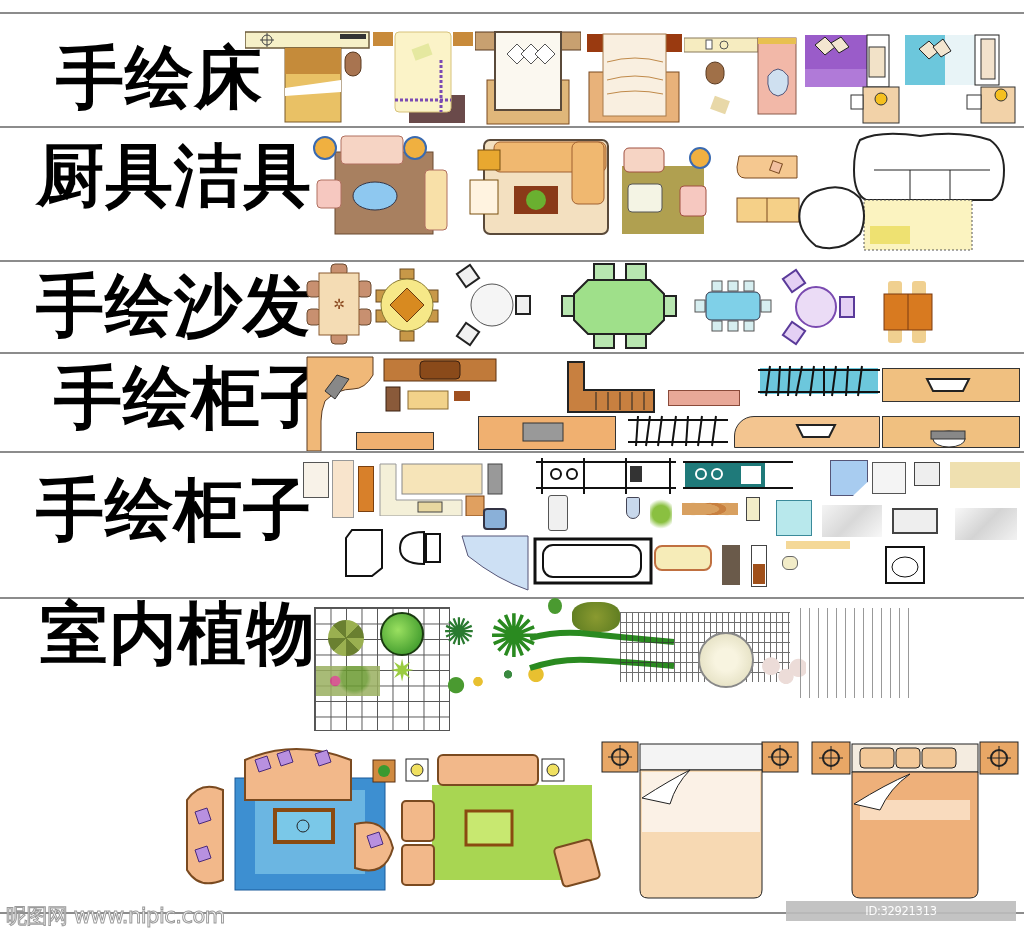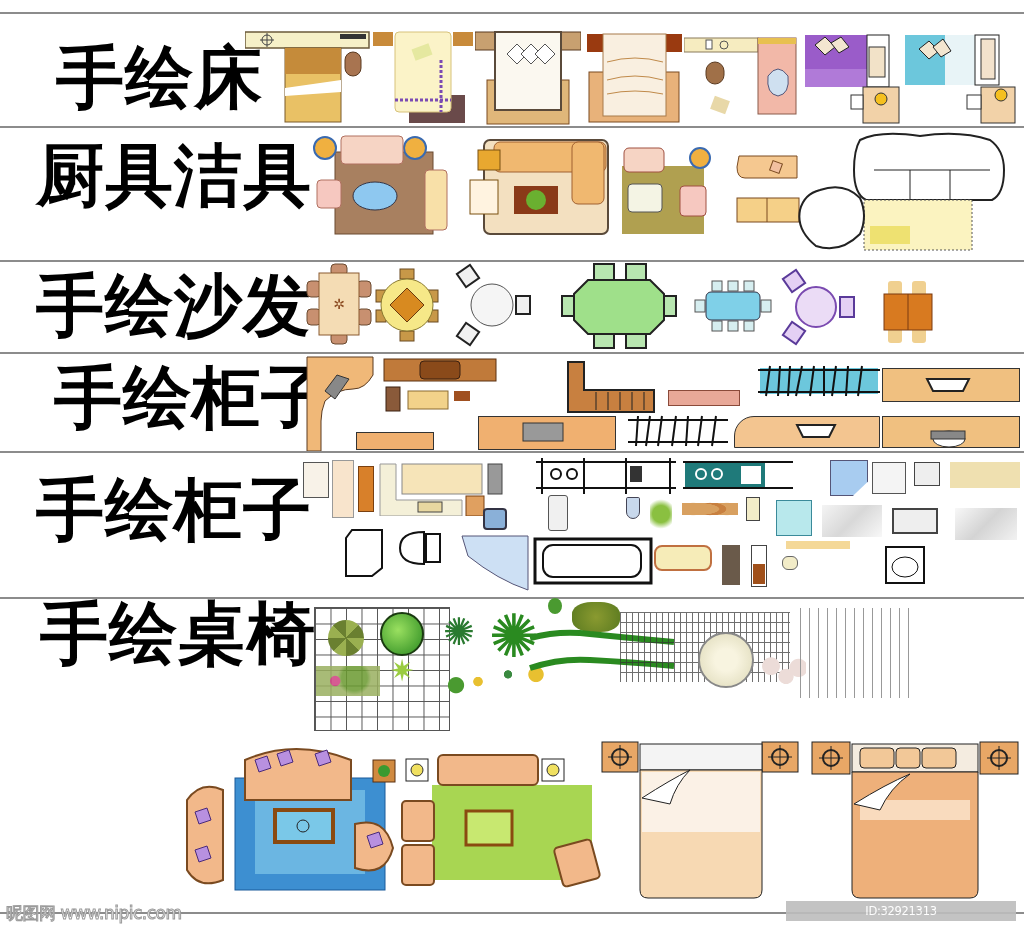--- a/index.html
+++ b/index.html
@@ -1,21 +1,21 @@
 <!DOCTYPE html>
 <html><head>
 <meta charset="utf-8">
 <style>
   html,body{margin:0;padding:0;background:#fff;}
   body{width:1024px;height:931px;position:relative;overflow:hidden;font-family:"DejaVu Serif","Liberation Serif",serif;}
   .hline{position:absolute;left:0;height:2px;background:#8c8c8c;}
   .label{position:absolute;font-weight:bold;color:#000;font-size:68px;line-height:1;letter-spacing:1px;white-space:nowrap;font-family:Liberation Serif, serif;}
   .sym{position:absolute;box-sizing:border-box;}
   .abs{position:absolute;box-sizing:border-box;}
-  .wm-left{position:absolute;left:6px;top:902px;font-family:"DejaVu Sans","Liberation Sans",sans-serif;font-size:17px;color:#fff;
+  .wm-left{position:absolute;left:6px;top:902px;font-family:"DejaVu Sans","Liberation Sans",sans-serif;font-size:21px;color:#fff;
     -webkit-text-stroke:1px #9a9a9a;letter-spacing:-0.5px;}
   .wm-right{position:absolute;left:786px;top:901px;width:230px;height:20px;background:#bdbdbd;opacity:.9;color:#fff;
     font-family:"DejaVu Sans","Liberation Sans",sans-serif;font-size:11.5px;line-height:20px;text-align:center;letter-spacing:-0.3px;}
   svg{display:block;}
 </style>
 </head>
 <body>
 
 <div class="hline" style="top:12px;width:1024px;"></div>
 <div class="hline" style="top:126px;width:1024px;"></div>
@@ -23,21 +23,21 @@
 <div class="hline" style="top:352px;width:1024px;"></div>
 <div class="hline" style="top:451px;width:1024px;"></div>
 <div class="hline" style="top:597px;width:1024px;"></div>
 <div class="hline" style="top:912px;width:1024px;"></div>
 
 <div class="label" style="left:56px;top:44px;">手绘床</div>
 <div class="label" style="left:36px;top:142px;">厨具洁具</div>
 <div class="label" style="left:36px;top:272px;">手绘沙发</div>
 <div class="label" style="left:38px;top:364px;margin-left:16px;">手绘柜子</div>
 <div class="label" style="left:36px;top:476px;">手绘柜子</div>
-<div class="label" style="left:40px;top:600px;">手绘桌椅</div>
+<div class="label" style="left:40px;top:600px;">室内植物</div>
 
 <div class="sym" style="left:245px;top:30px;width:130px;height:95px;">
   <svg width="130" height="95" viewBox="0 0 130 95">
     <rect x="0" y="2" width="124" height="16" fill="#f6f0c8" stroke="#6b5a3a" stroke-width="1.5"></rect>
     <circle cx="22" cy="10" r="5" fill="none" stroke="#444"></circle>
       <line x1="15" y1="10" x2="29" y2="10" stroke="#444"></line>
       <line x1="22" y1="3" x2="22" y2="17" stroke="#444"></line>
     <rect x="95" y="4" width="26" height="5" fill="#333"></rect>
     <rect x="40" y="18" width="56" height="74" fill="#e9c165" stroke="#7a5a2a"></rect>
     <rect x="40" y="18" width="56" height="26" fill="#c58b3a"></rect>

